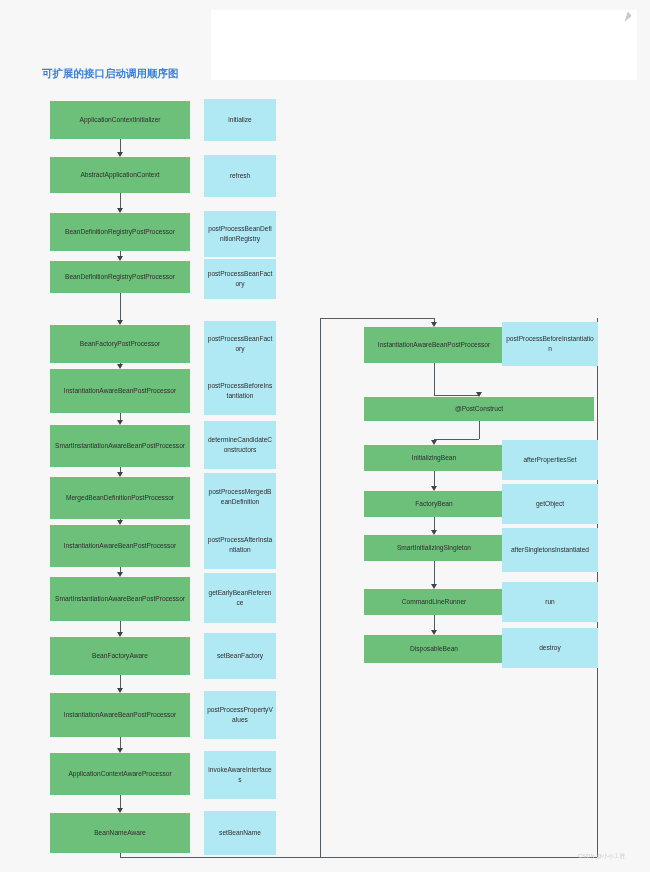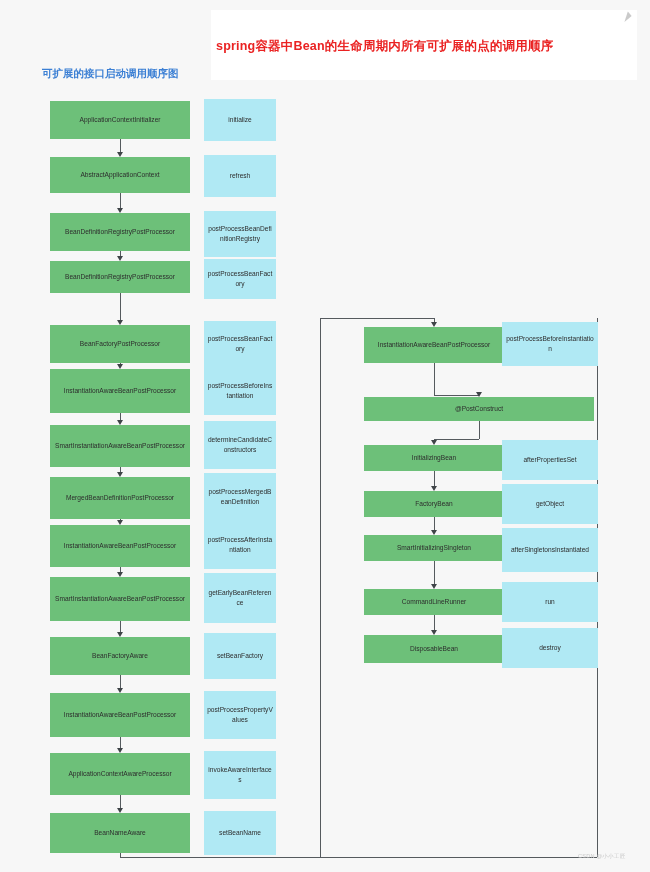--- a/index.html
+++ b/index.html
@@ -112,21 +112,20 @@
     white-space: nowrap;
     letter-spacing: .2px;
   }
 </style>
 </head>
 <body>
 
 <div id="page">
 
   <div id="title-banner"></div>
-  <div id="title-text">spring容器中Bean的生命周期内所有可扩展的点的调用顺序</div>
 
   <div id="cursor-artifact"></div>
 
   <div id="subtitle">可扩展的接口启动调用顺序图</div>
 
   <div id="connectors">
       <div class="vline" style="left: 120px; top: 139px; height: 14px;"></div>
       <div class="arrow-down" style="left: 117.45px; top: 152px;"></div>
       <div class="vline" style="left: 120px; top: 193px; height: 16px;"></div>
       <div class="arrow-down" style="left: 117.45px; top: 208px;"></div>

